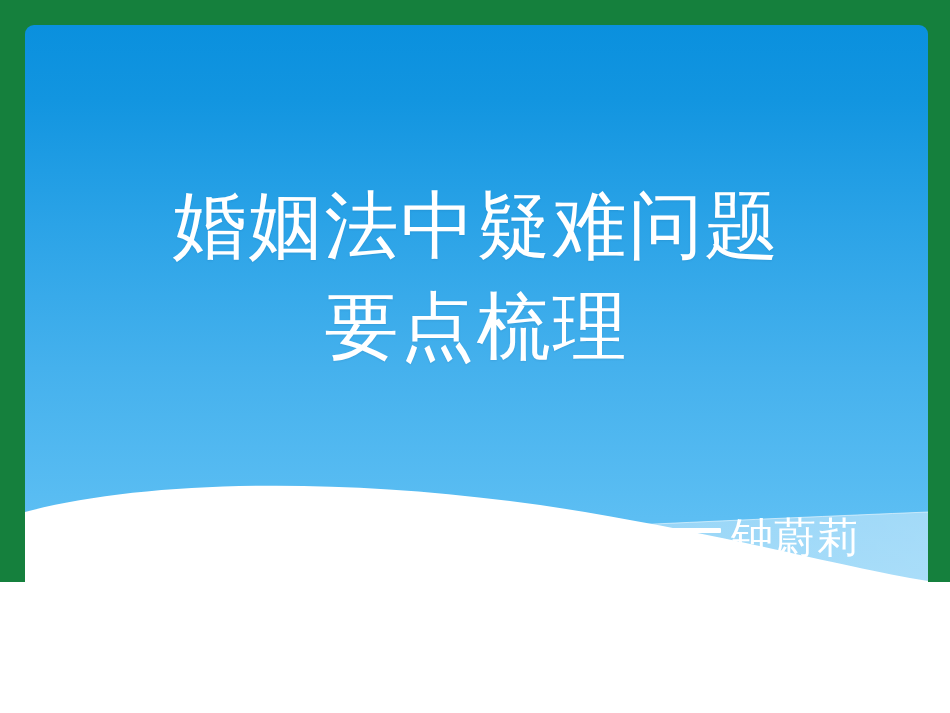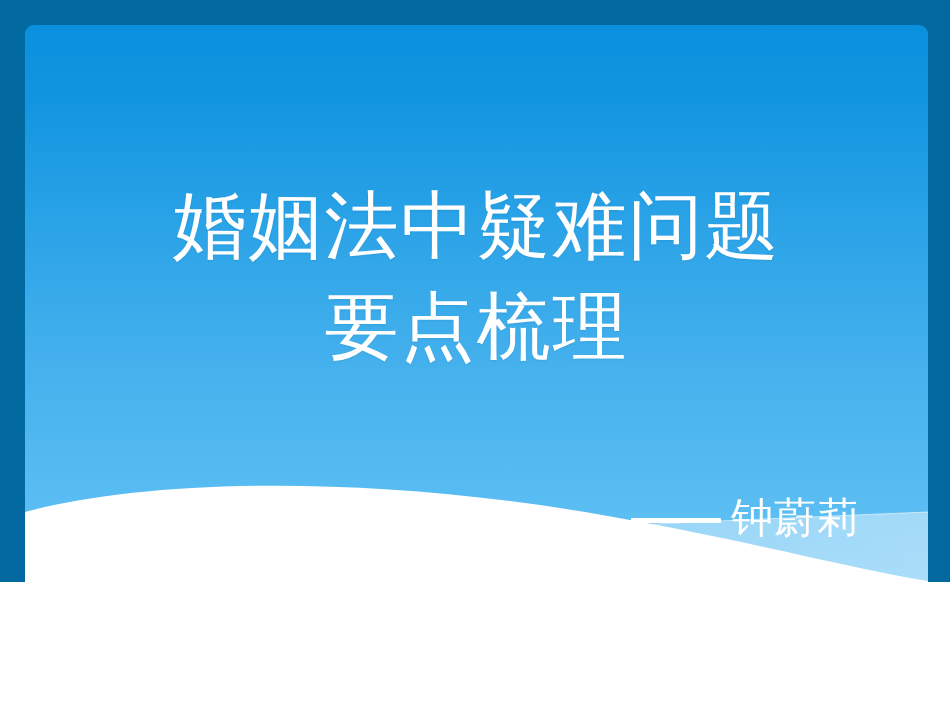--- a/index.html
+++ b/index.html
@@ -12,21 +12,21 @@
     width: 950px;
     height: 713px;
     overflow: hidden;
     font-family: "Liberation Sans", "DejaVu Sans", sans-serif;
   }
 
   #slide-root {
     position: relative;
     width: 950px;
     height: 582px;
-    background: #0369a1;
+    background: #15803d;
   }
 
   
   .slide-canvas {
     position: absolute;
     left: 25px;
     top: 25px;
     width: 903px;
     height: 625px;
     overflow: hidden;
@@ -99,20 +99,21 @@
     display: inline-block;
     width: 90px;
     height: 5px;
     background: #ffffff;
     border-radius: 1px;
     position: relative;
     top: 2px;
   }
   .byline-name {
     display: inline-block;
+    margin-top: 20px;
   }
 </style>
 </head>
 <body>
 
 <div id="slide-root">
 
   <div class="slide-canvas">
 
     <div class="bg-gradient"></div>

